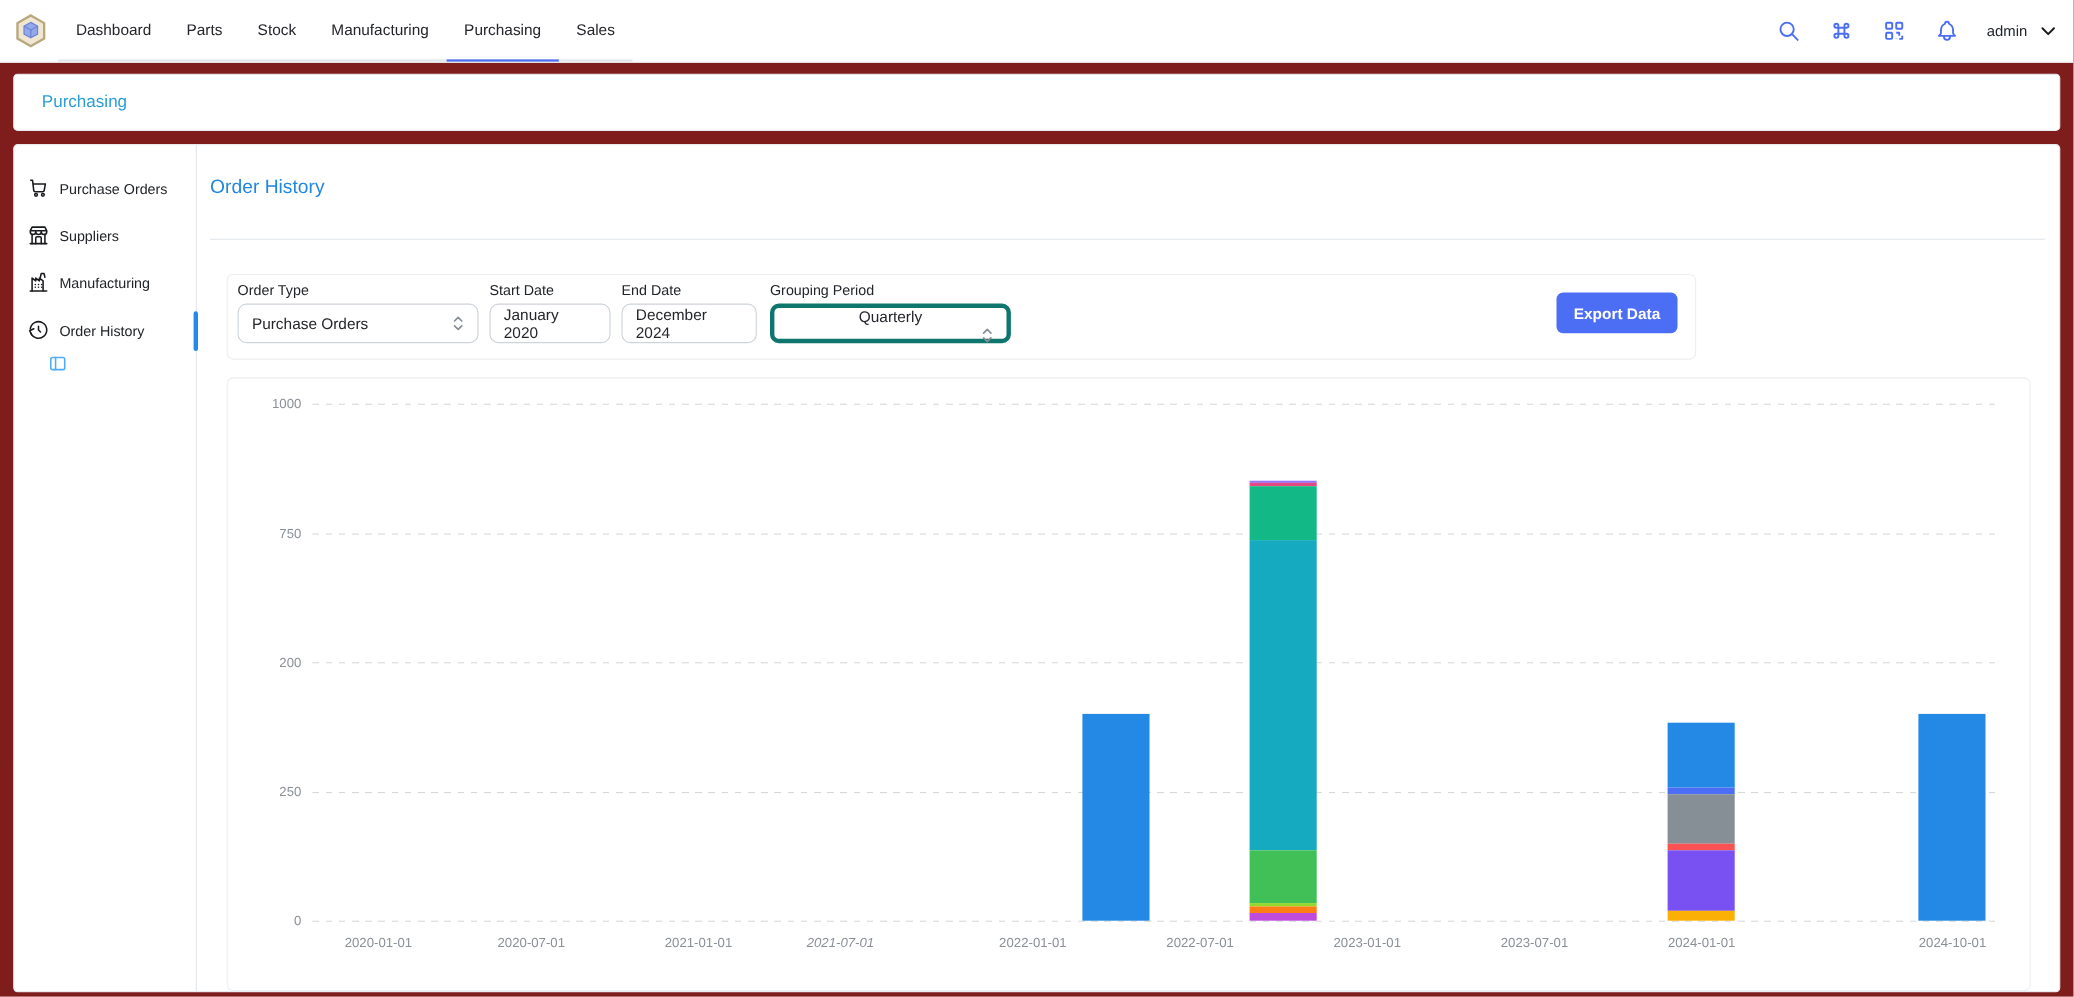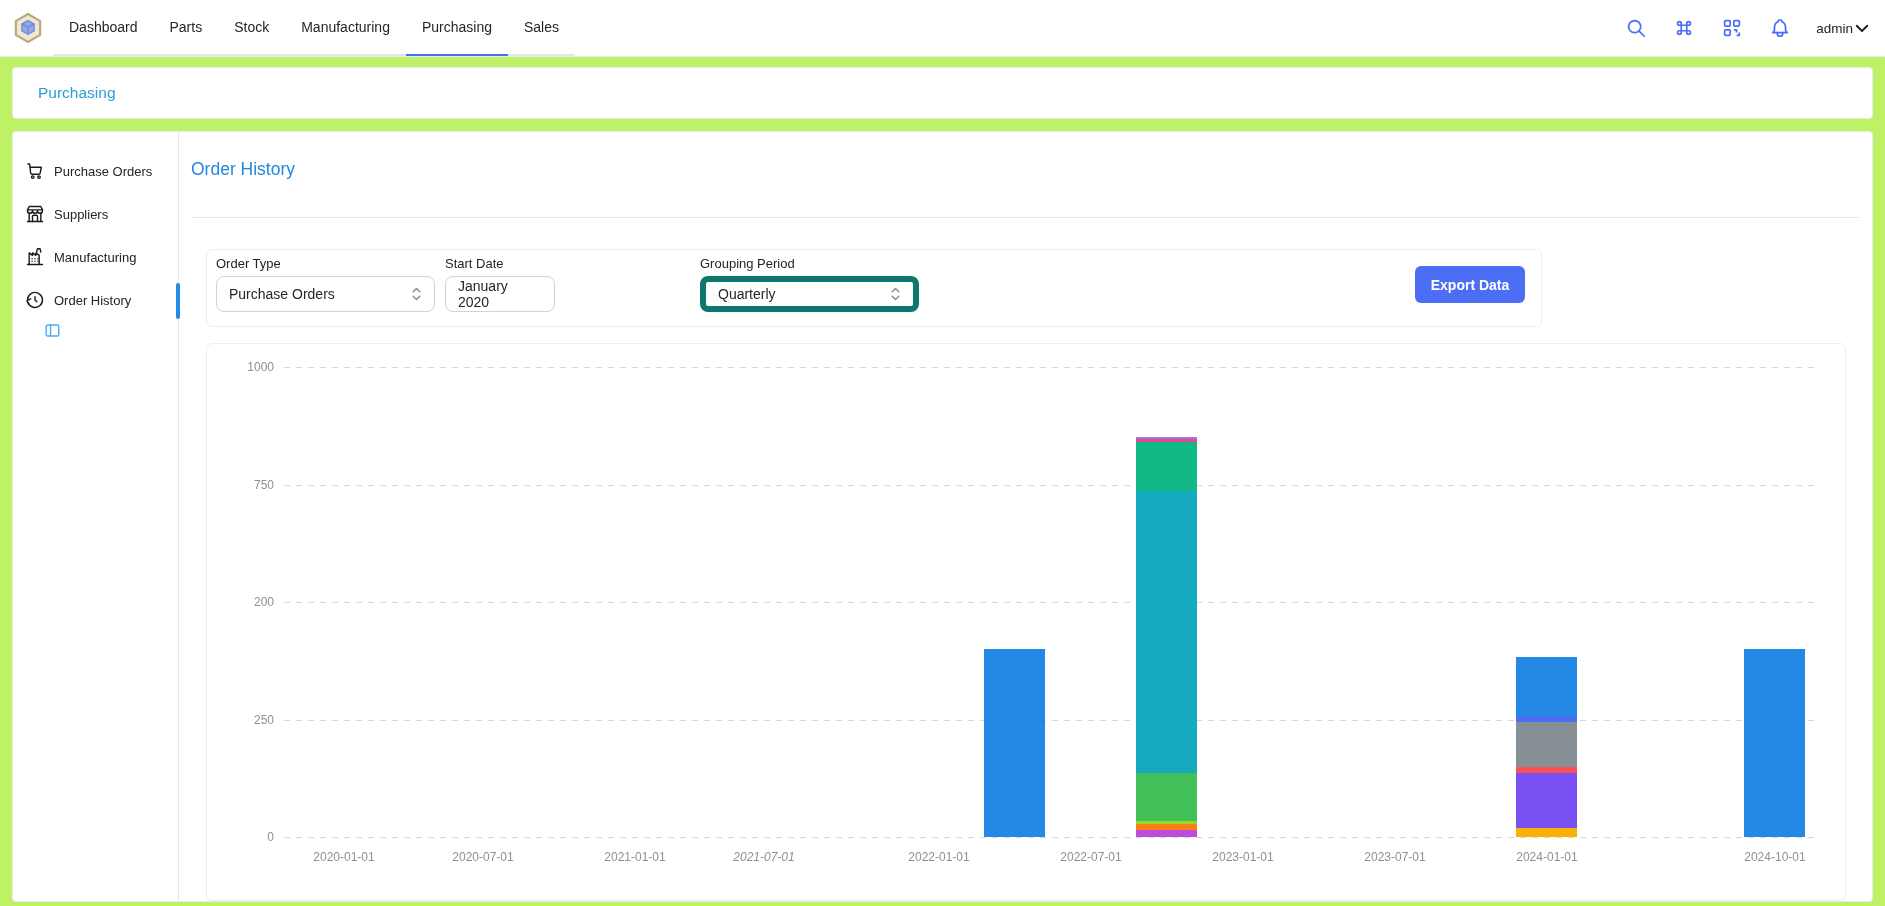--- a/index.html
+++ b/index.html
@@ -1,28 +1,28 @@
 <!DOCTYPE html>
 <html><head>
 <meta charset="utf-8">
 <style>
   * { box-sizing: border-box; }
   html,body { margin:0; padding:0; }
   body { font-family:"Liberation Sans", sans-serif; background:#ffffff; color:#212529; }
-  #app { position:relative; width:1885px; height:906px; background:#bef264; overflow:hidden; }
+  #app { position:relative; width:1885px; height:906px; background:#7f1d1d; overflow:hidden; }
 
   
   .navbar { position:absolute; left:0; top:0; width:1885px; height:57px; background:#fff; border-bottom:1px solid #eceef1; }
   .logo { position:absolute; left:12px; top:12px; width:32px; height:32px; }
   .tabs { position:absolute; left:53px; top:0; height:56px; display:flex; align-items:stretch; border-bottom:2px solid #e3e6ea; }
   .tab { display:flex; align-items:center; padding:0 16px; font-size:14px; color:#25262b; cursor:pointer; border-bottom:2.5px solid transparent; margin-bottom:-2px; }
   .tab.active { border-bottom-color:#4c6ef5; }
   .nav-right { position:absolute; right:14px; top:0; height:56px; display:flex; align-items:center; gap:24px; }
   .nav-icon { width:24px; height:24px; display:flex; align-items:center; justify-content:center; cursor:pointer; }
-  .nav-user { display:flex; align-items:center; gap:0; cursor:pointer; }
+  .nav-user { display:flex; align-items:center; gap:10px; cursor:pointer; }
   .nav-user-name { font-size:13.5px; color:#212529; }
 
   
   .card { position:absolute; background:#fff; border:1px solid #e9ecef; border-radius:4px; }
 
   .breadcrumb-card { left:12px; top:67px; width:1861px; height:52px; display:flex; align-items:center; padding-left:25px; }
   .breadcrumb-link { color:#2b9ed6; font-size:15.5px; cursor:pointer; }
 
   .body-card { left:12px; top:131px; width:1861px; height:771px; }
   .sidebar-divider { position:absolute; left:165px; top:0; width:1px; height:769px; background:#e3e6ea; }
@@ -34,21 +34,21 @@
   .collapse-icon { position:absolute; left:30px; top:189px; width:19px; height:19px; cursor:pointer; }
 
   
   .main-title { position:absolute; left:178px; top:27px; font-size:17.5px; font-weight:500; color:#2287df; }
   .main-hr { position:absolute; left:178px; top:85px; width:1668px; height:1px; background:#e3e6ea; }
 
   .filter-card { position:absolute; left:193px; top:117px; width:1336px; height:78px; background:#fff; border:1px solid #eceef1; border-radius:6px; }
   .field { position:absolute; }
   .field-label { font-size:13px; color:#212529; margin-bottom:5px; }
   .input-box { height:36px; border:1px solid #ced4da; border-radius:8px; background:#fff; display:flex; align-items:center; padding:0 12px; font-size:14px; color:#25262b; cursor:pointer; }
-  .input-box.focused { border:6px solid #0f766e; }
+  .input-box.focused { border:4px solid #0f766e;flex-direction:column; }
   .selector { margin-left:auto; width:11px; height:18px; display:flex; }
   .export-btn { position:absolute; right:16px; top:16px; width:110px; height:37px; background:#4c6ef5; color:#fff; border:none; border-radius:6px; font-size:14px; font-weight:600; font-family:"Liberation Sans",sans-serif; cursor:pointer; }
 
   .chart-card { position:absolute; left:193px; top:211px; width:1640px; height:558px; background:#fff; border:1px solid #eceef1; border-radius:6px; }
   #plot { position:absolute; left:77px; top:23px; width:1530px; height:470px; }
   .gridline { position:absolute; left:0; width:100%; height:1px;
     background-image:repeating-linear-gradient(to right,#d6d9dc 0,#d6d9dc 6px,transparent 6px,transparent 12px); }
   .ytick { position:absolute; right:calc(100% + 10px); width:50px; text-align:right; font-size:12px; color:#8b9198; transform:translateY(-50%); }
   .xtick { position:absolute; top:483px; transform:translateX(-50%); font-size:12px; color:#8b9198; white-space:nowrap; }
   .bar { position:absolute; bottom:0; display:flex; flex-direction:column; }
@@ -186,20 +186,26 @@
               <path d="M2 6l3-3 3 3"></path>
                 <path d="M2 10l3 3 3-3"></path>
             </svg>
           </span>
         </div>
       </div>
       <div class="field" style="left:238px; top:6px; width:110px;">
         <div class="field-label">Start Date</div>
         <div class="input-box">
           <span>January 2020</span>
+        </div>
+      </div>
+      <div class="field" style="left:358px; top:6px; width:123px;">
+        <div class="field-label">End Date</div>
+        <div class="input-box">
+          <span>December 2024</span>
         </div>
       </div>
       <div class="field" style="left:493px; top:6px; width:219px;">
         <div class="field-label">Grouping Period</div>
         <div class="input-box focused">
           <span>Quarterly</span>
           <span class="selector">
             <svg width="11" height="18" viewBox="0 0 10 16" fill="none" stroke="#868e96" stroke-width="1.4" stroke-linecap="round" stroke-linejoin="round">
               <path d="M2 6l3-3 3 3"></path>
                 <path d="M2 10l3 3 3-3"></path>

